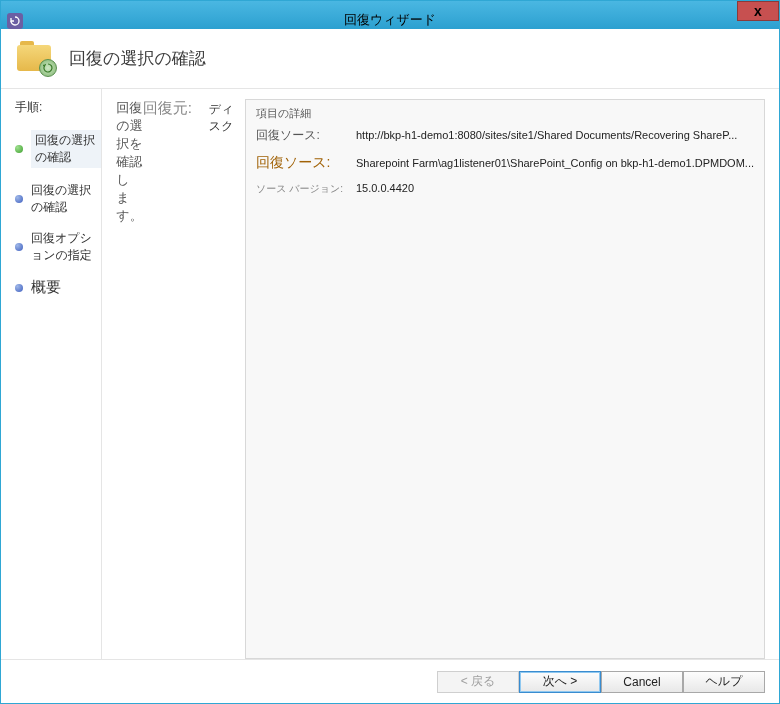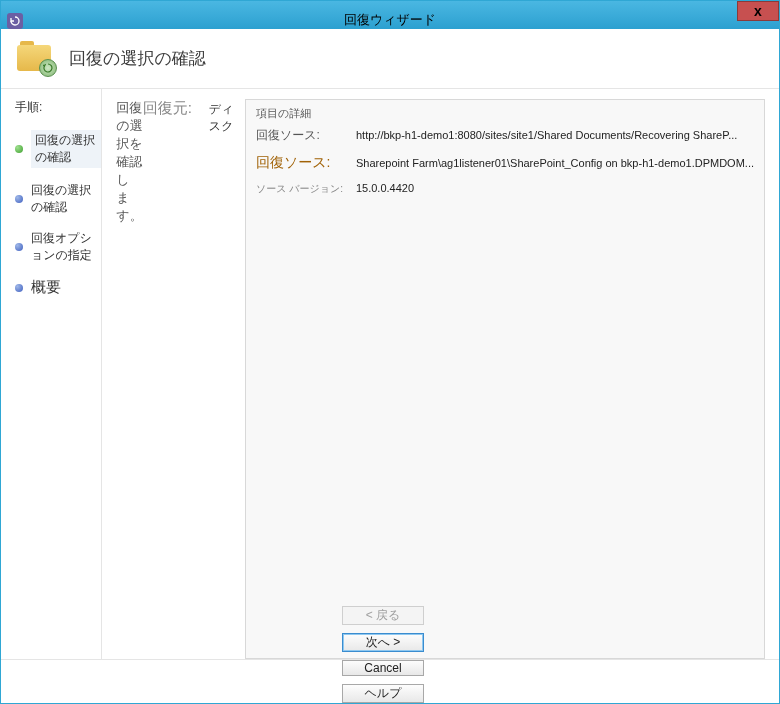--- a/index.html
+++ b/index.html
@@ -209,23 +209,22 @@
     overflow: hidden;
     text-overflow: ellipsis;
   }
   .footer {
     height: 44px;
     border-top: 1px solid #e5e5e5;
     display: flex;
     align-items: center;
     justify-content: flex-end;
     padding-right: 14px;
-    gap: 8px;
+    gap: 0;
     background: #fff;
-    flex-direction: column;
   }
   .btn {
     width: 82px;
     height: 22px;
     border: 1px solid #a8a8a8;
     background: linear-gradient(to bottom, #fdfdfd, #e8e8e8);
     font-size: 12px;
     display: flex;
     align-items: center;
     justify-content: center;

